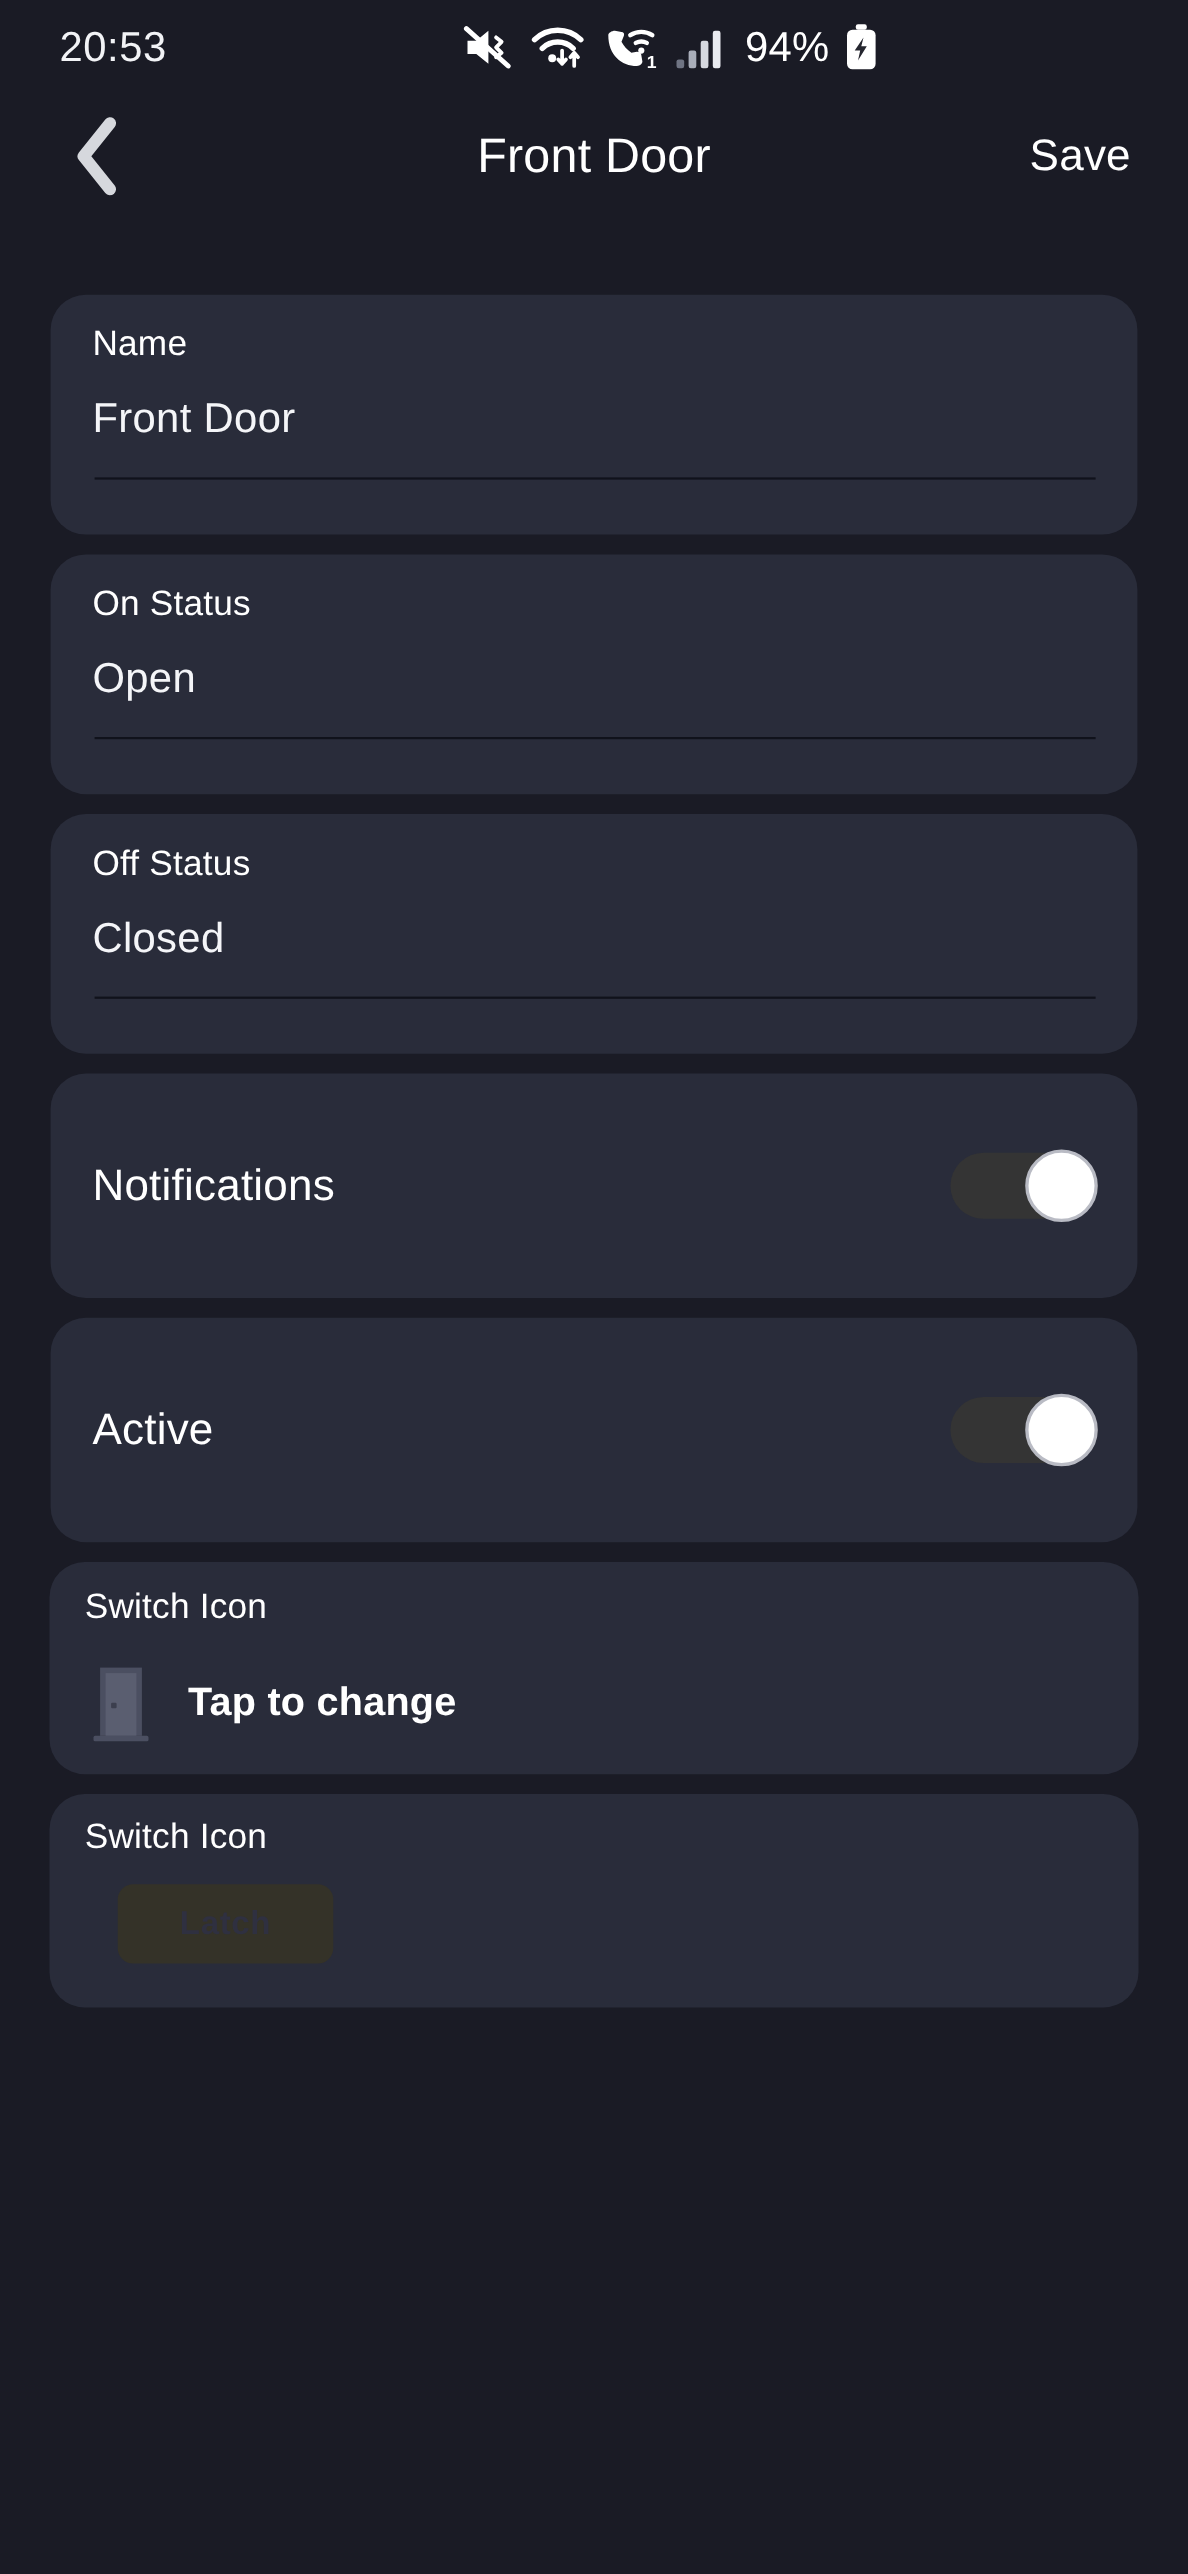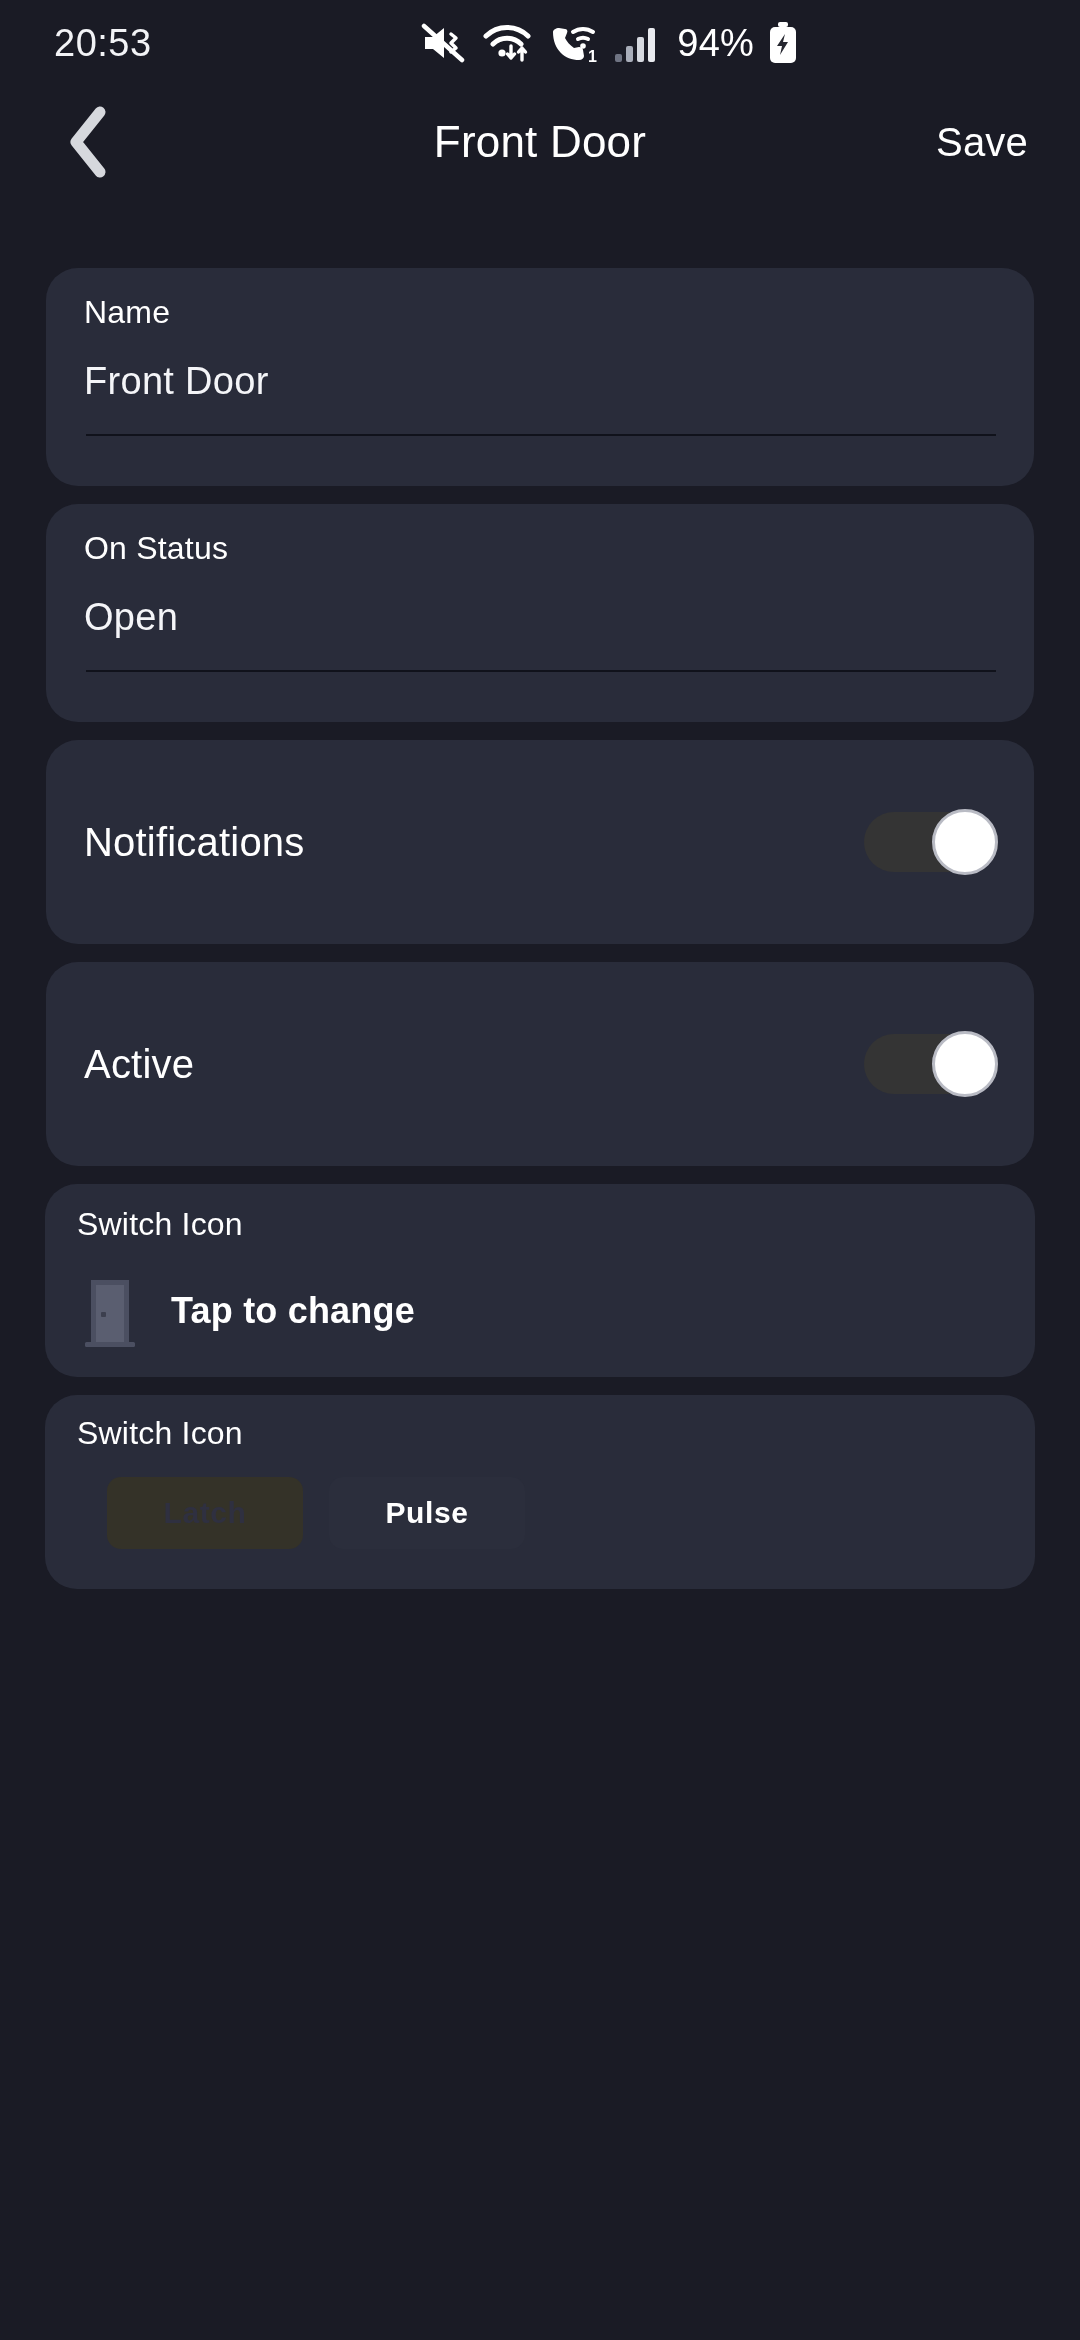--- a/index.html
+++ b/index.html
@@ -216,20 +216,25 @@
       <div class="field-value">Front Door</div>
       <div class="field-underline"></div>
     </div>
 
     <div class="card wide field-card">
       <div class="card-label">On Status</div>
       <div class="field-value">Open</div>
       <div class="field-underline"></div>
     </div>
 
+    <div class="card wide field-card">
+      <div class="card-label">Off Status</div>
+      <div class="field-value">Closed</div>
+      <div class="field-underline"></div>
+    </div>
 
     <div class="card wide toggle-card">
       <div class="toggle-label">Notifications</div>
       <div class="switch">
         <div class="switch-track"></div>
         <div class="switch-thumb"></div>
       </div>
     </div>
 
     <div class="card wide toggle-card">
@@ -250,18 +255,17 @@
           <rect x="22" y="40" width="5" height="5" rx="1" fill="#3c3f4e"></rect>
         </svg>
         <div class="icon-hint">Tap to change</div>
       </div>
     </div>
 
     <div class="card narrow type-card">
       <div class="card-label">Switch Icon</div>
       <div class="type-row">
         <div class="type-btn latch">Latch</div>
-        <div class="type-btn pulse">Pulse</div>
       </div>
     </div>
 
   </div>
 </div>
 
 </body></html>

